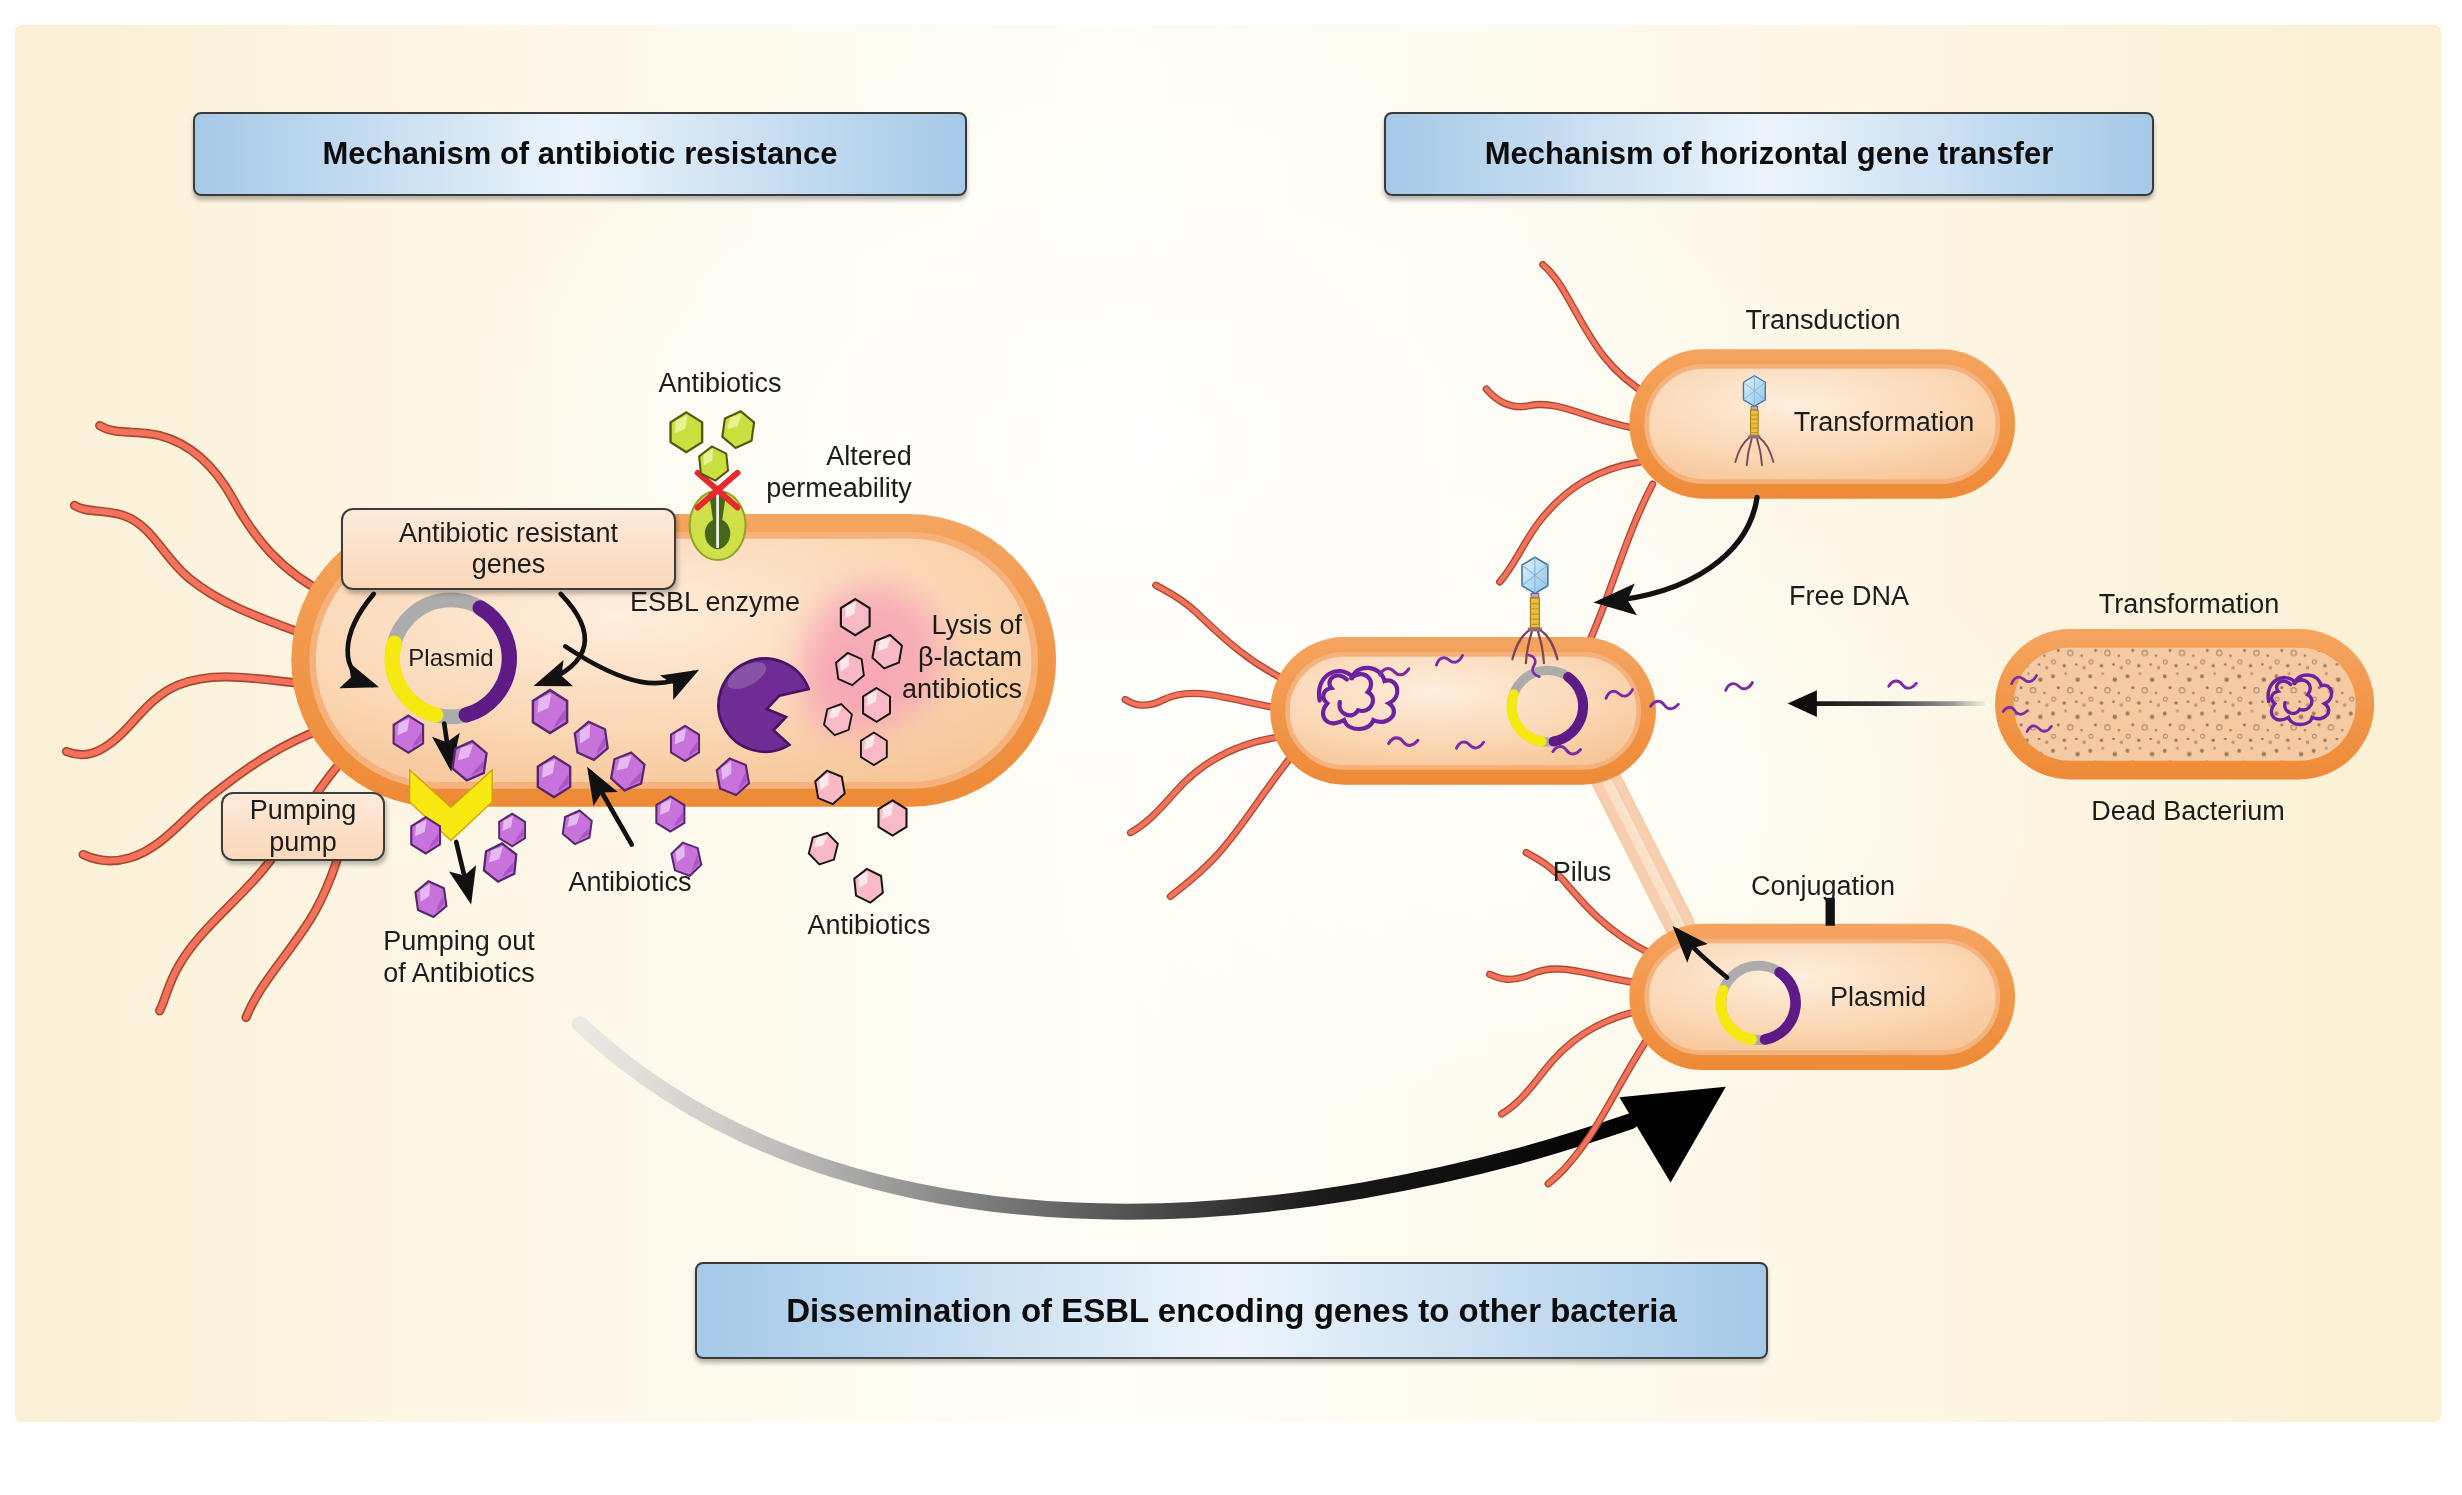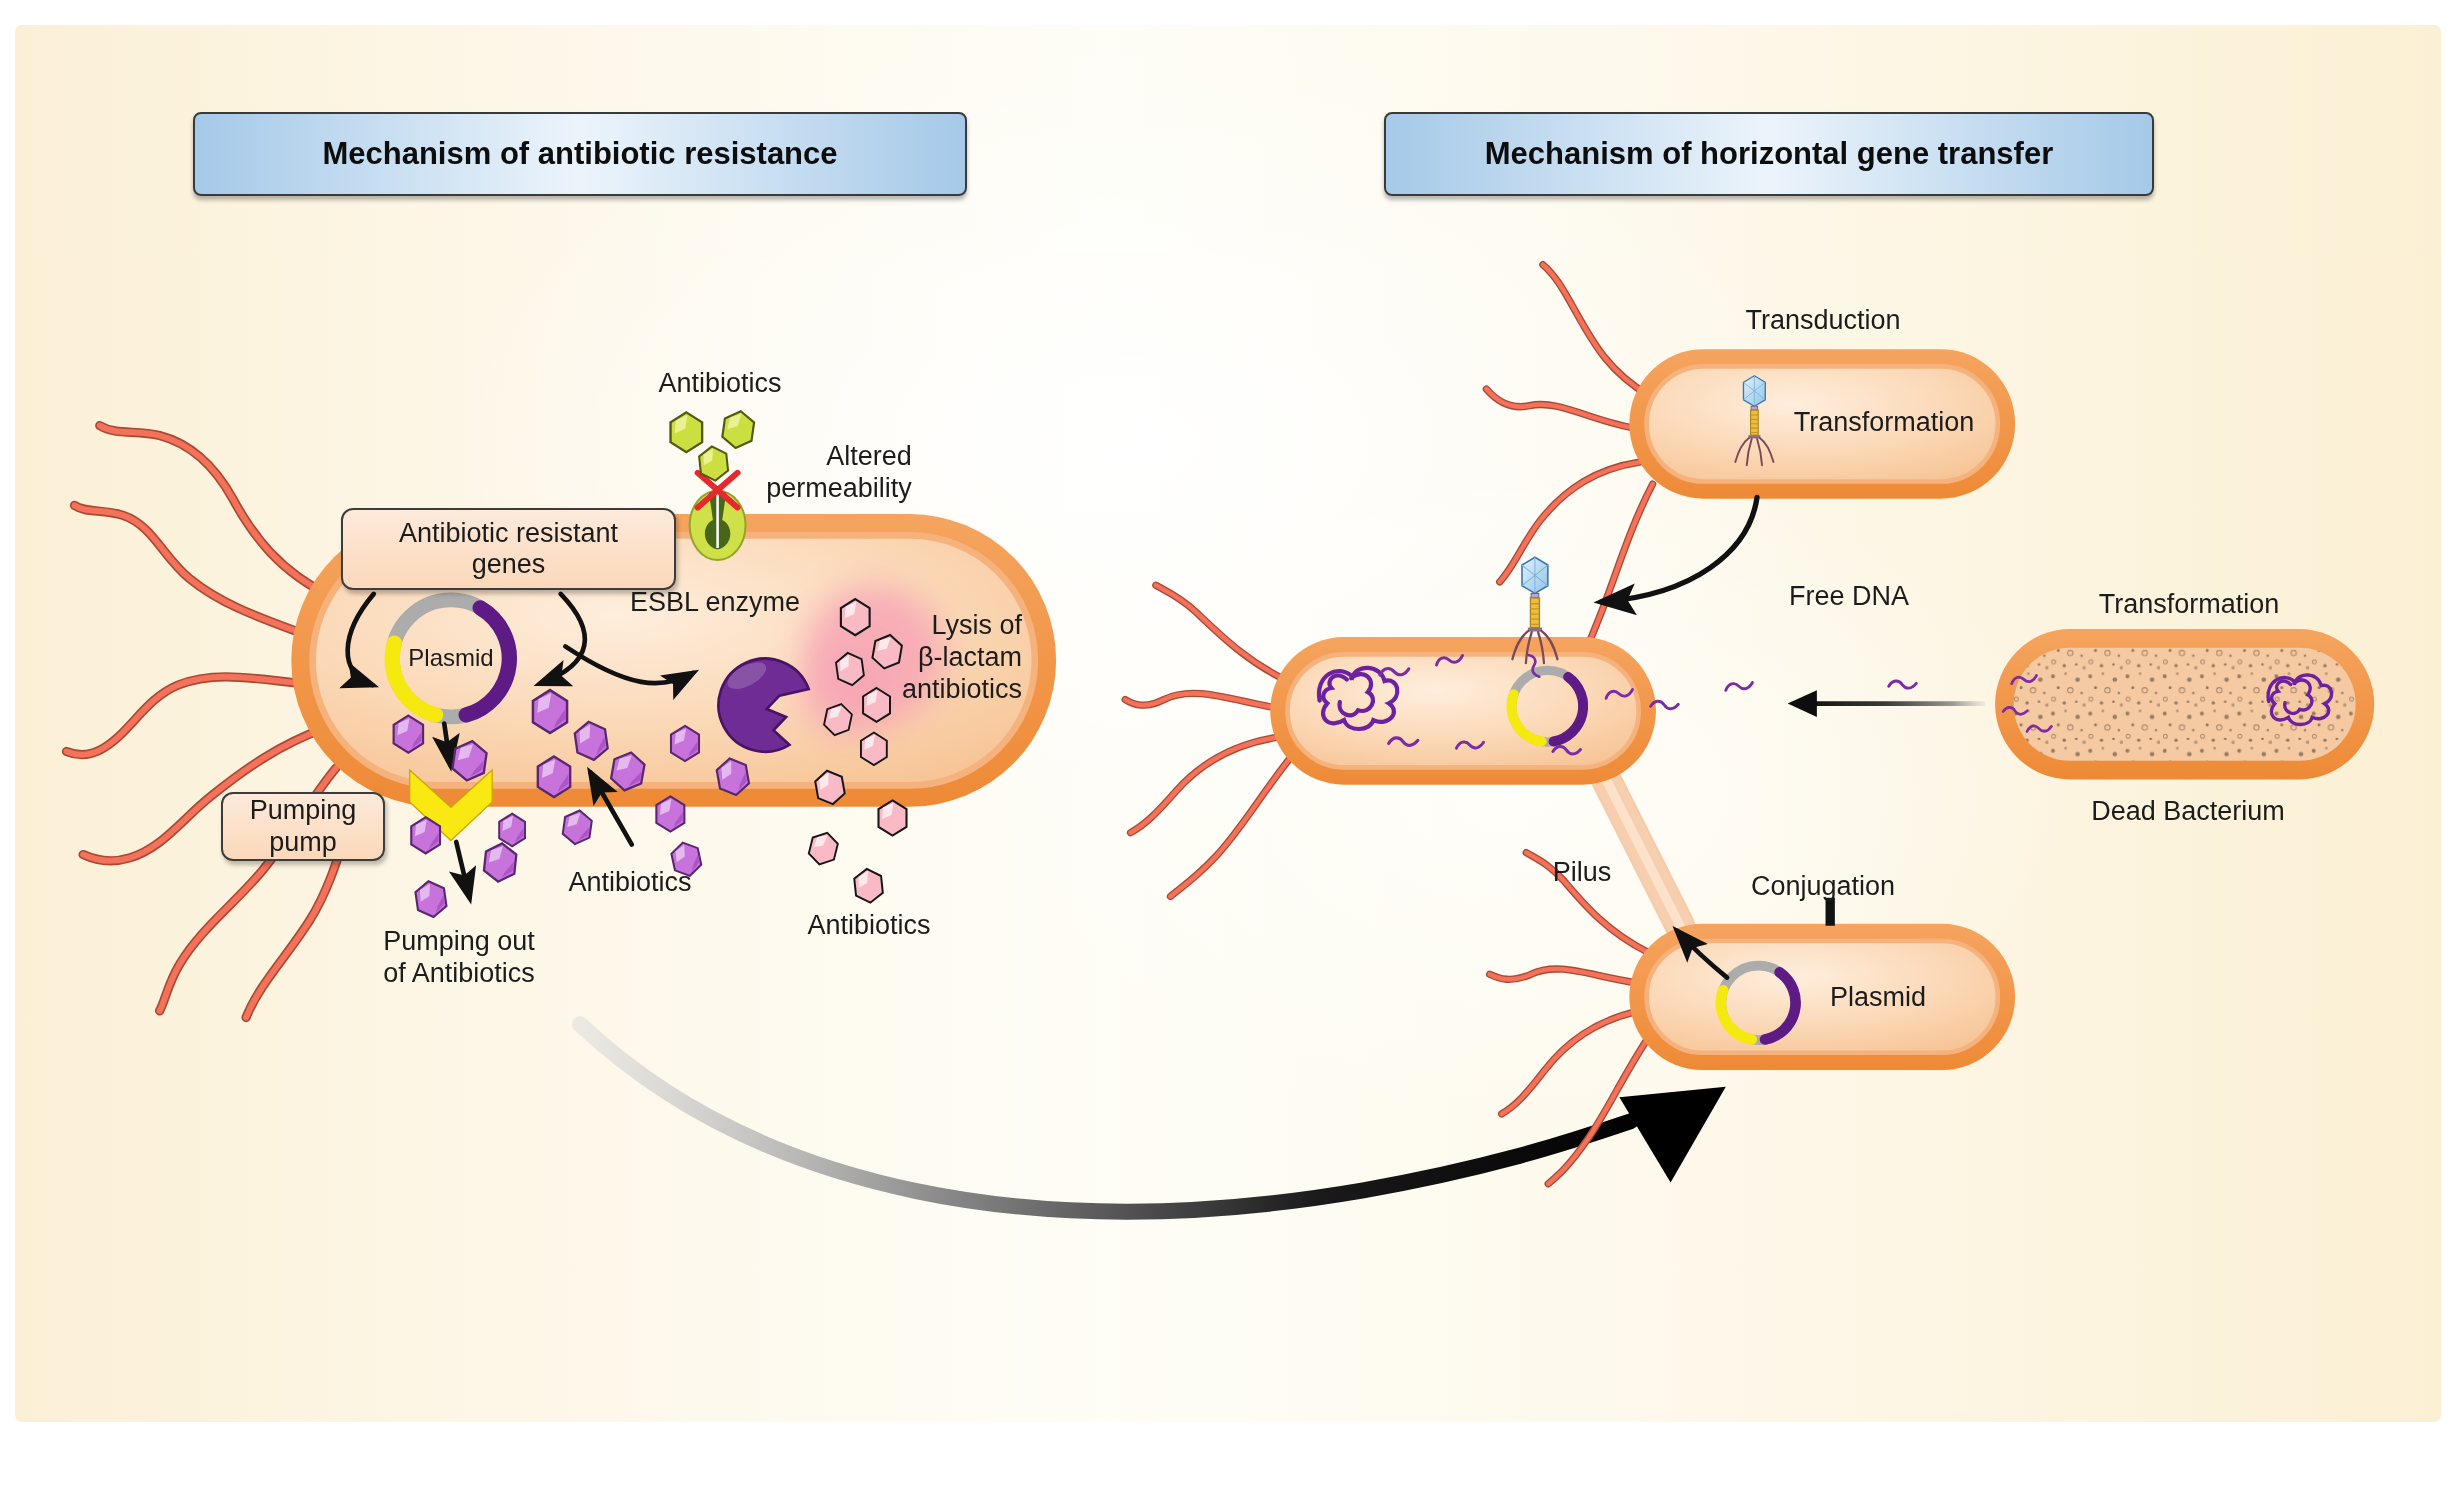--- a/index.html
+++ b/index.html
@@ -318,20 +318,21 @@
         <path d="M2676,1462 A56,56 0 0 1 2654,1563" stroke="#5e1b86" stroke-width="16"></path>
         <path d="M2634,1563 A56,56 0 0 1 2591,1489" stroke="#f6e90f" stroke-width="16"></path>
       </g>
       <path d="M2597,1470 C2560,1440 2542,1422 2522,1400" fill="none" stroke="#111" stroke-width="7" stroke-linecap="round" marker-end="url(#ah)"></path>
       <rect x="2745" y="1350" width="14" height="42" fill="#111"></rect>
     </g>
   </svg>
 
   <div class="hdr" id="hdr-left" style="left:193px;top:112px;width:770px;height:80px;font-size:31px;">Mechanism of antibiotic resistance</div>
   <div class="hdr" id="hdr-right" style="left:1384px;top:112px;width:766px;height:80px;font-size:31px;">Mechanism of horizontal gene transfer</div>
+  <div class="hdr" id="hdr-bottom" style="left:695px;top:1262px;width:1069px;height:93px;font-size:33px;">Dissemination of ESBL encoding genes to other bacteria</div>
 
   <div class="tag" style="left:341px;top:508px;width:331px;height:78px;">Antibiotic resistant
 genes</div>
   <div class="tag" style="left:221px;top:792px;width:160px;height:65px;">Pumping pump</div>
 
   <div class="lbl" style="left:720px;top:384px;">Antibiotics</div>
   <div class="lbl" style="left:839px;top:467px;margin-top:6px;">Altered
 permeability</div>
   <div class="lbl small" style="left:451px;top:658px;">Plasmid</div>
   <div class="lbl" style="left:715px;top:603px;">ESBL enzyme</div>

